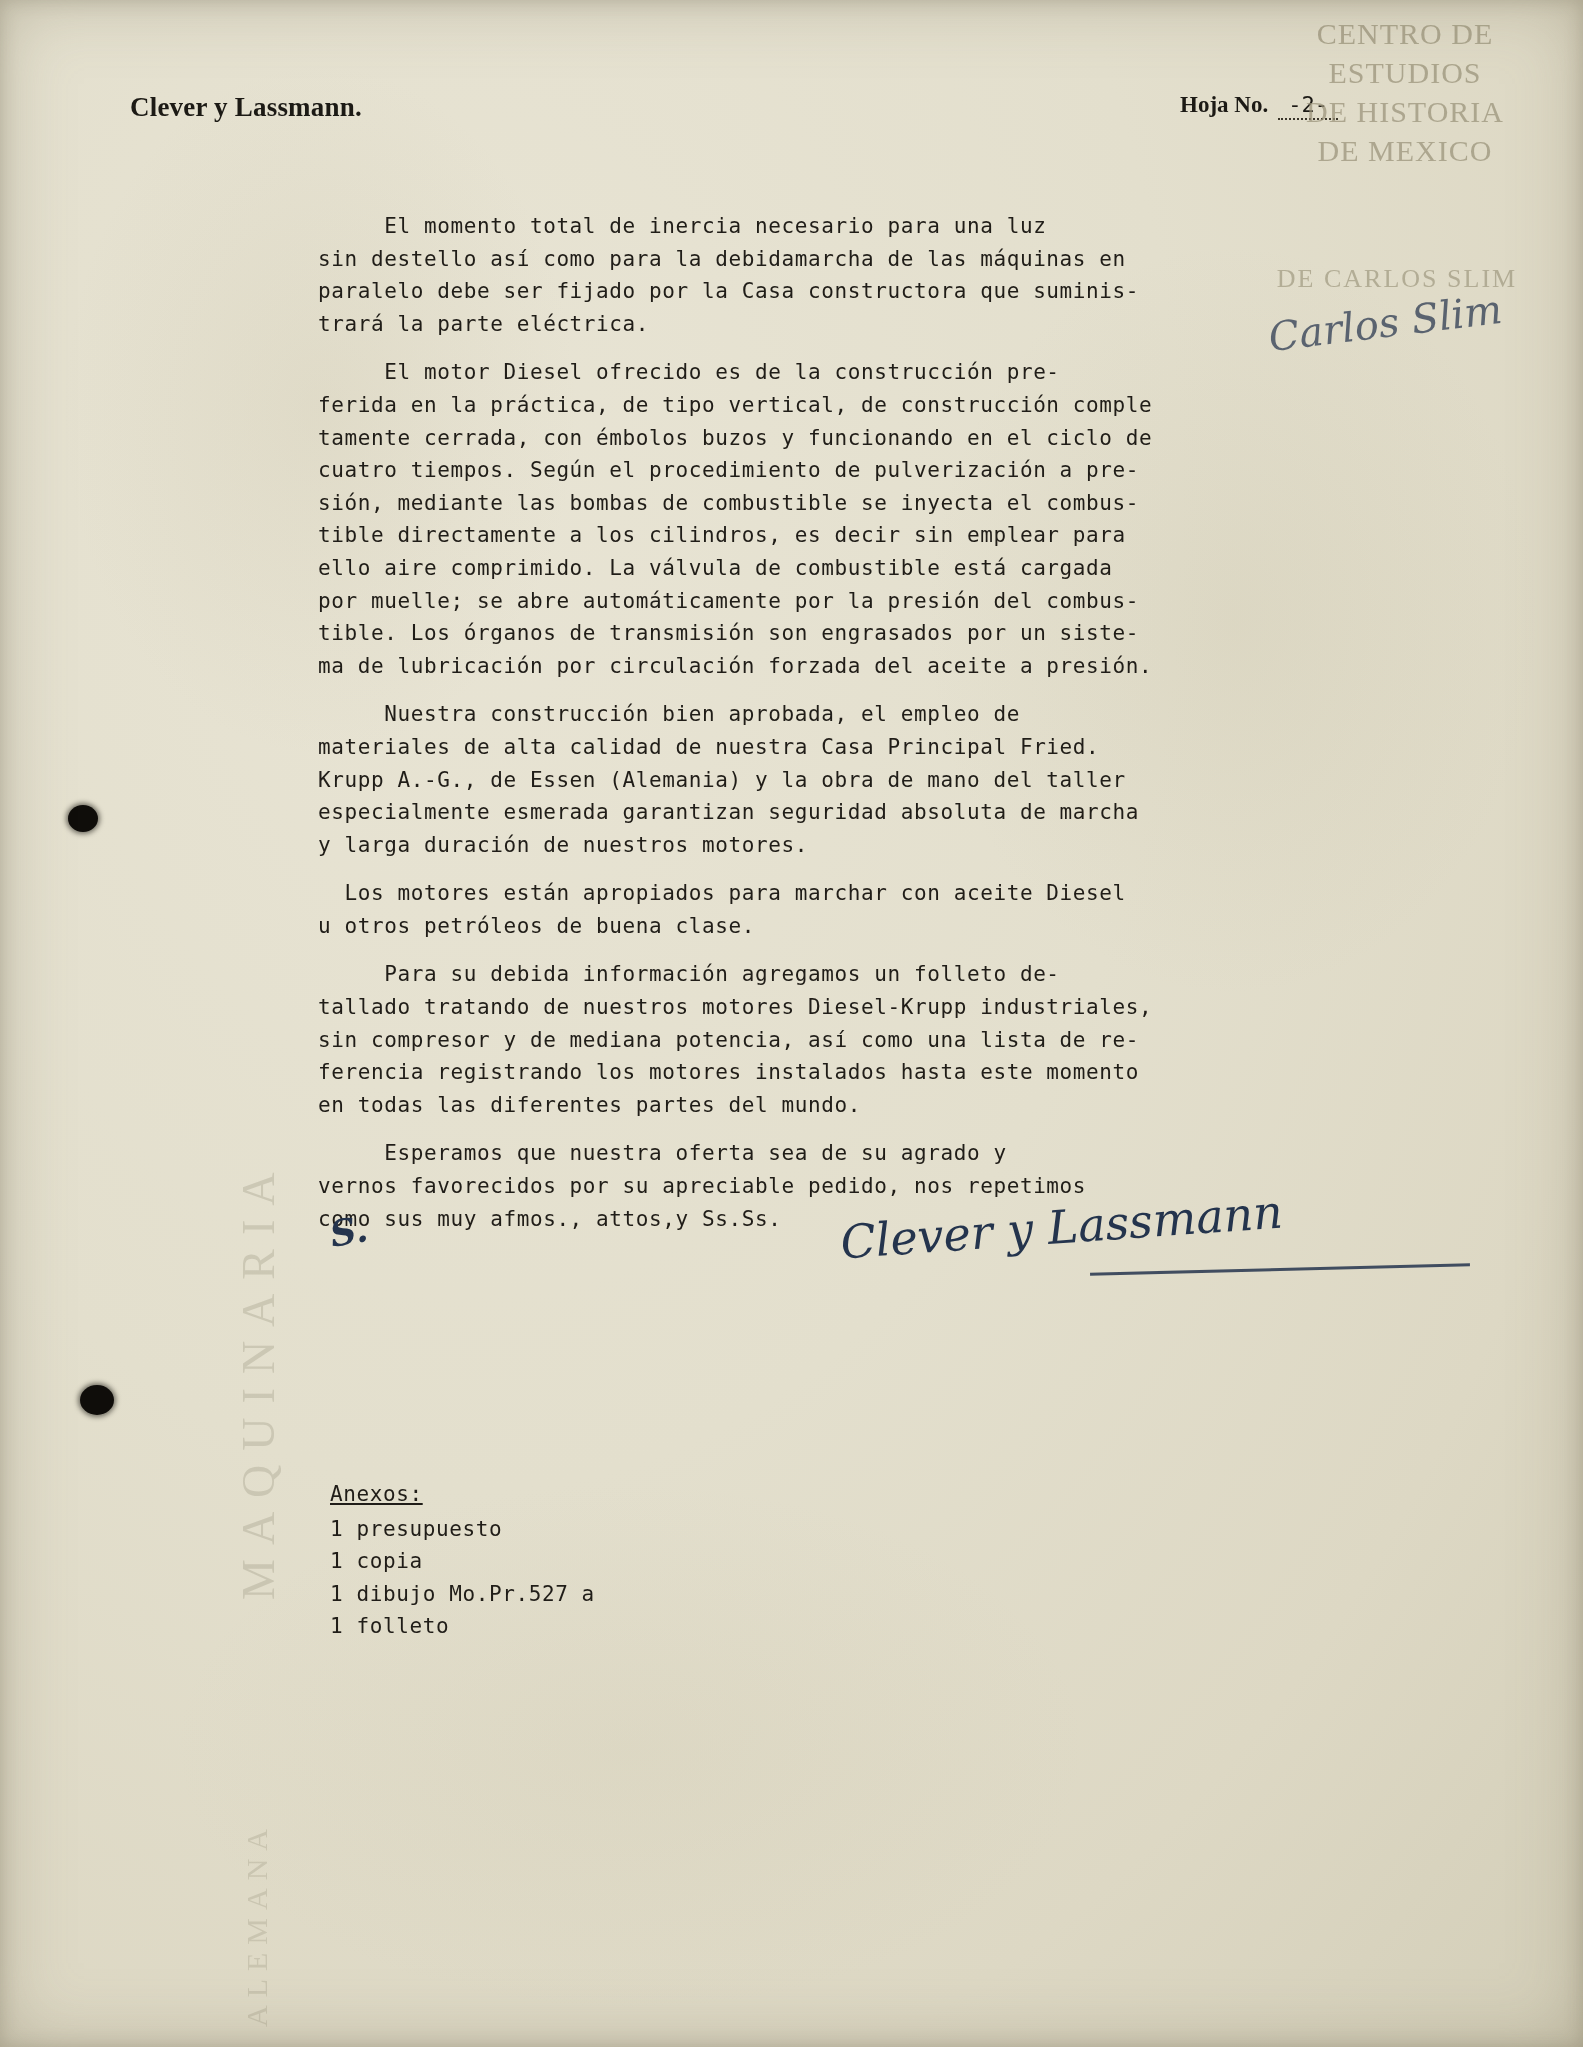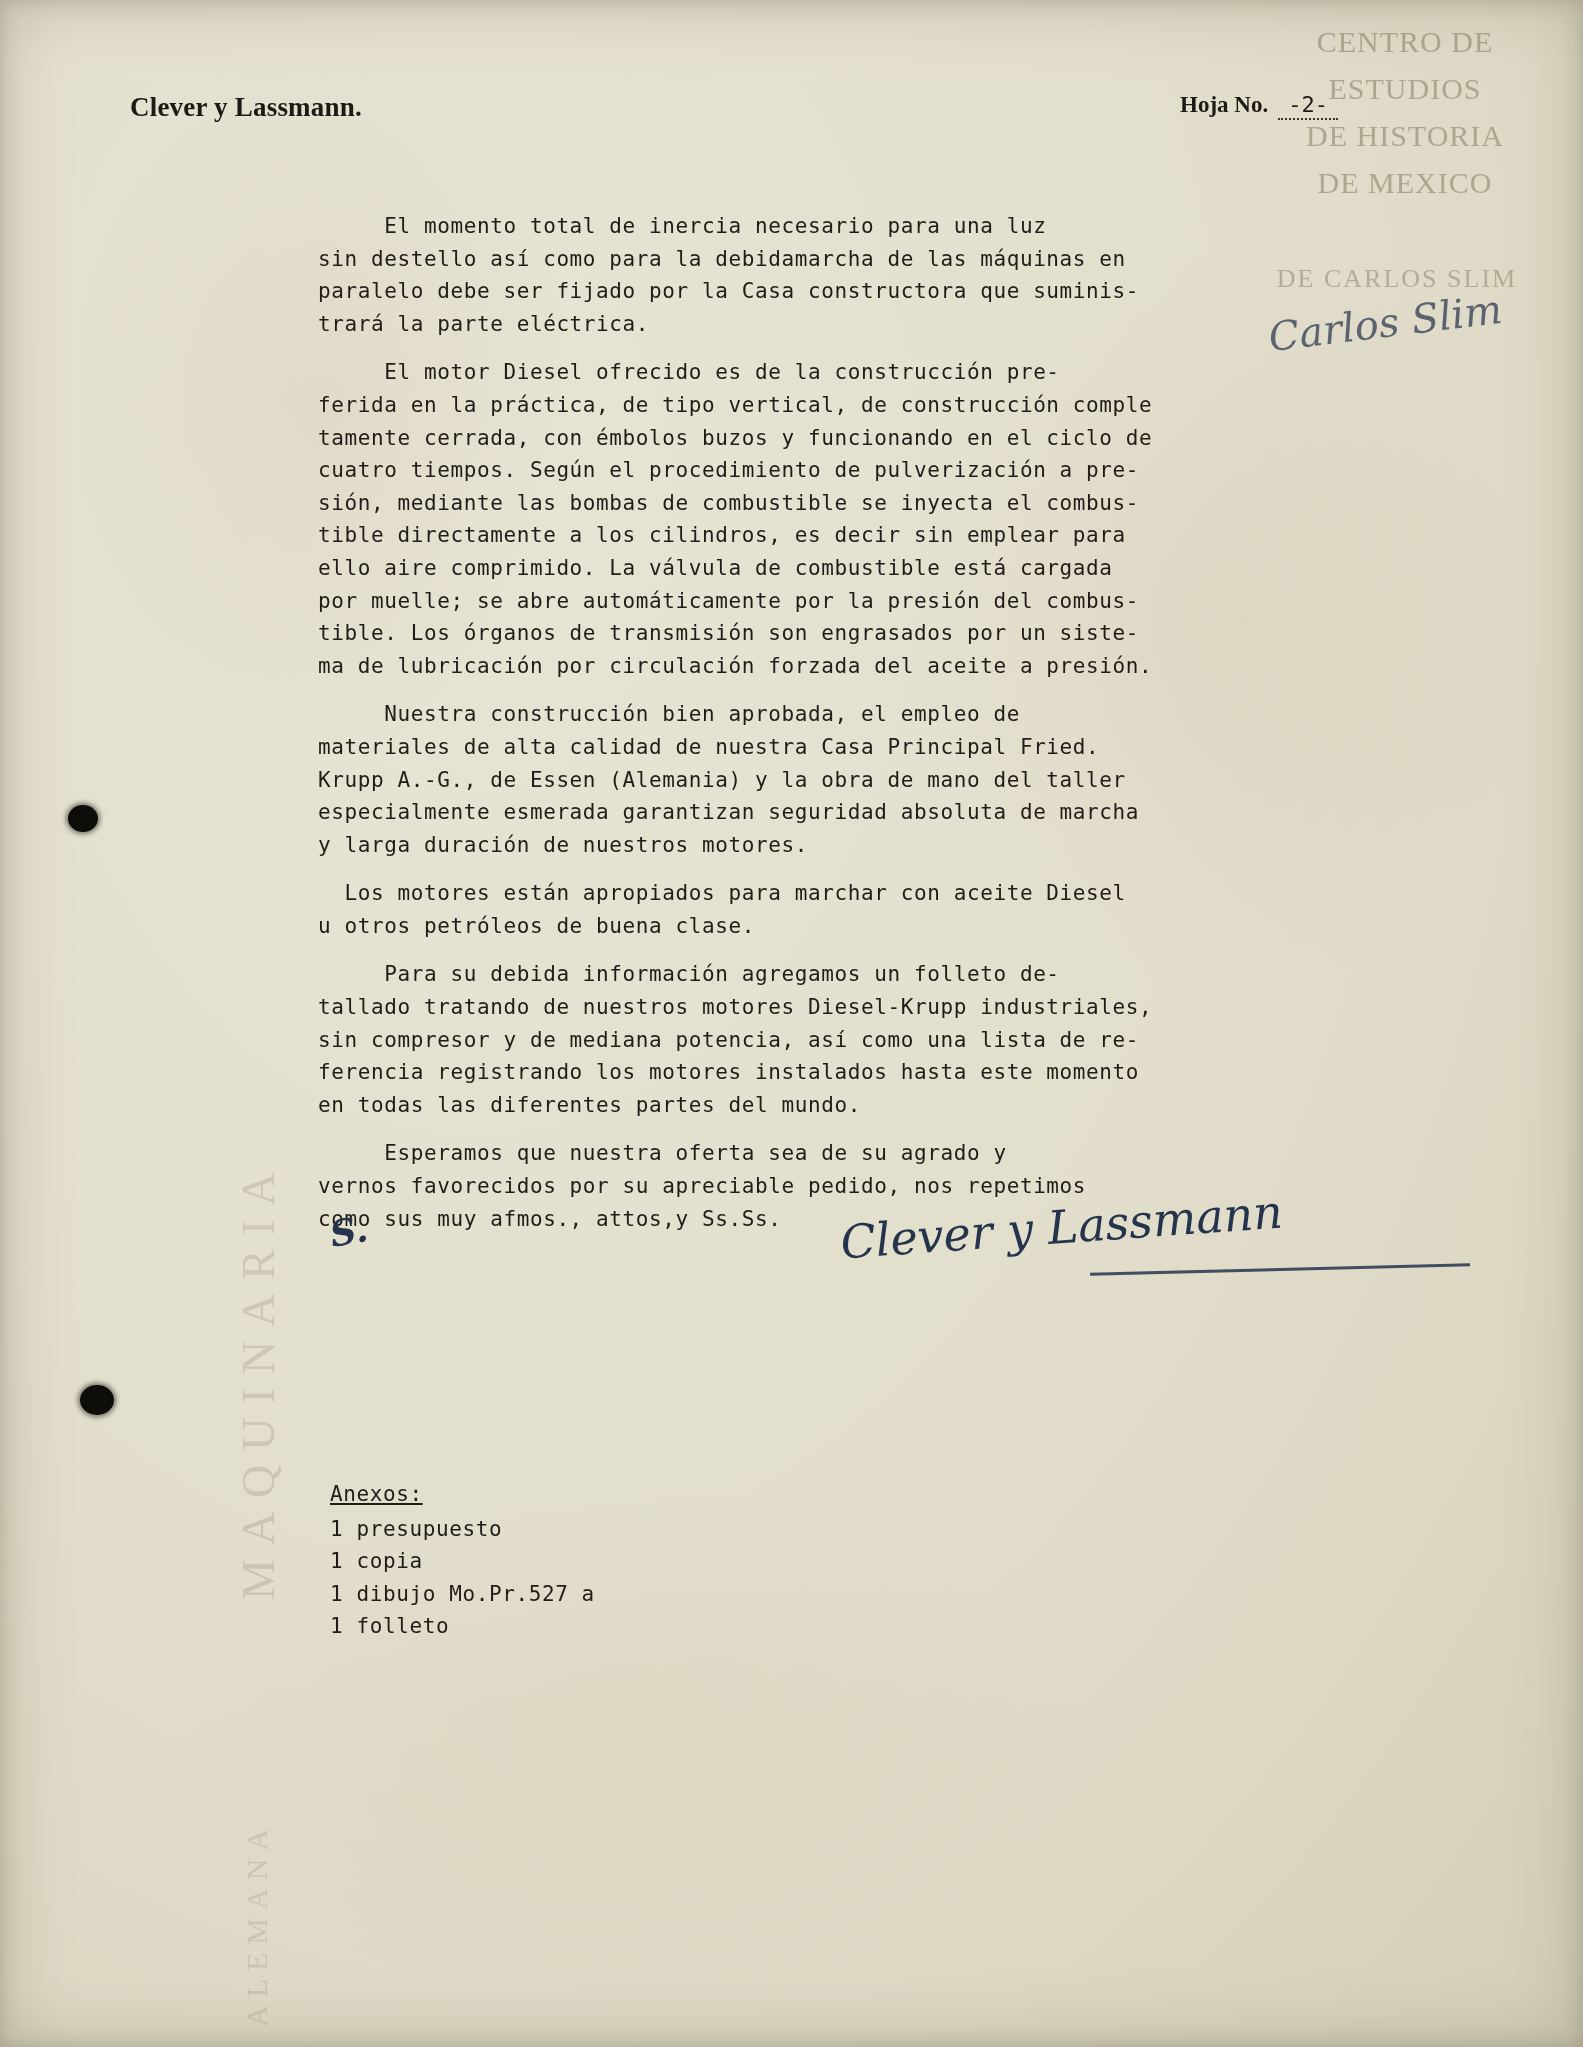--- a/index.html
+++ b/index.html
@@ -112,21 +112,21 @@
     top: 0px;
     width: 320px;
     text-align: center;
     font-family: "Liberation Serif", serif;
     color: rgba(152,146,120,0.72);
     line-height: 1.30;
     font-size: 30px;
     letter-spacing: 1px;
     padding-top: 14px;
   }
-  .archive-stamp .ln { display: block; margin-top: 8px; }
+  .archive-stamp .ln { display: block; }
   .archive-stamp .ln.wide { font-size: 30px; }
 
   .stamp-sub {
     position: absolute;
     right: 16px;
     top: 248px;
     width: 340px;
     text-align: center;
     font-family: Liberation Serif, serif;
     font-size: 26px;

